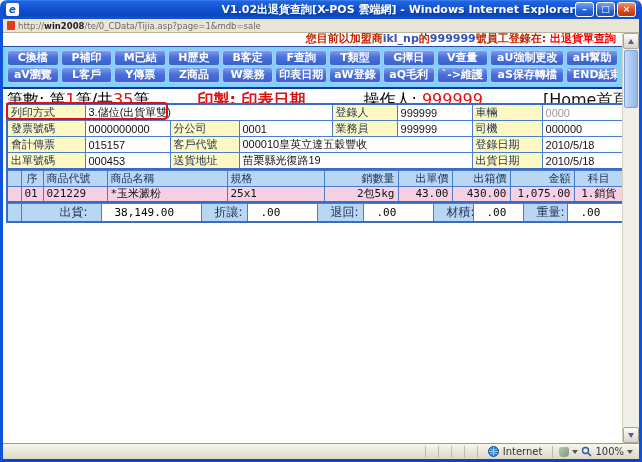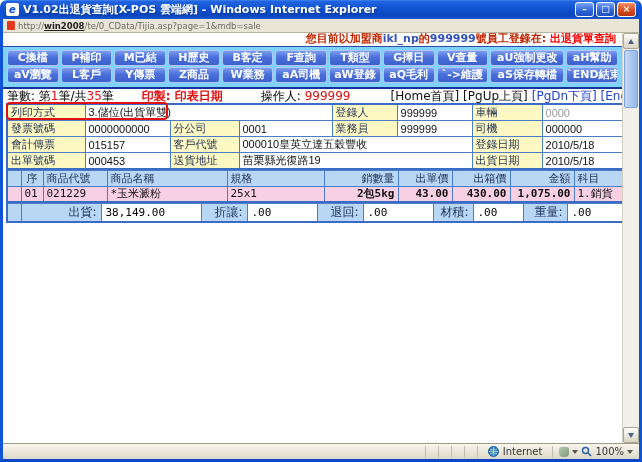--- a/index.html
+++ b/index.html
@@ -10,33 +10,33 @@
     border-left:3px solid #0f53d8; border-right:3px solid #0f53d8; border-bottom:3px solid #0b46c4;
     border-radius:7px 7px 0 0; background:#fff; }
 
   
   .titlebar { height:19px; flex:0 0 19px; display:flex; align-items:center; padding:0 3px;
     background:linear-gradient(180deg,#3d85f2 0%,#2264e0 8%,#1254d2 40%,#0b46c0 80%,#1557d0 100%);
     border-radius:5px 5px 0 0; }
   .title-icon { width:13px; height:13px; background:#fff; border-radius:2px; color:#1254d2;
     font-weight:bold; font-size:10px; line-height:13px; text-align:center; margin-right:4px; font-style:italic; }
   .title-text { color:#fff; font-weight:bold; font-size:11px; text-shadow:1px 1px 1px #0a3a9a;
-    white-space:nowrap; overflow:hidden; flex:1; }
+    white-space:nowrap; overflow:hidden; flex:1;text-align:right; }
   .winbtns { display:flex; gap:2px; }
   .winbtn { width:19px; height:15px; border-radius:3px; border:1px solid #fff; color:#fff;
     font-size:9px; line-height:13px; text-align:center; font-weight:bold;
     background:linear-gradient(180deg,#7aa4f4,#2a63d8 60%,#1e50c0); }
   .winbtn.close { background:linear-gradient(180deg,#f0926a,#da4e22 55%,#b93313); }
 
   
   .addressbar { height:14px; flex:0 0 14px; background:#e9e6d8; border-bottom:1px solid #b8b4a2;
     display:flex; align-items:center; padding:0 4px; gap:3px; }
   .addr-icon { width:8px; height:9px; background:#e23a1e; border-radius:1px; flex:0 0 8px; }
   .addr-text { color:#6a6a66; font-size:8.5px; white-space:nowrap; overflow:hidden; }
-  .addr-text b { color:#222;text-decoration:underline; }
+  .addr-text b { color:#222; }
 
   
   .viewport { flex:1; display:flex; overflow:hidden; background:#fff; }
   .page { flex:1; overflow:hidden; position:relative; }
   .vscroll { flex:0 0 17px; background:#f1f0e8; border-left:1px solid #d4d0c0;
     display:flex; flex-direction:column; justify-content:space-between; }
   .scroll-arrow { height:16px; background:linear-gradient(180deg,#fdfdfa,#d8d4c6);
     border:1px solid #a9a593; border-radius:2px; display:flex; align-items:center; justify-content:center; }
   .tri-up { width:0; height:0; border-left:3px solid transparent; border-right:3px solid transparent; border-bottom:5px solid #4d6185; }
   .tri-dn { width:0; height:0; border-left:3px solid transparent; border-right:3px solid transparent; border-top:5px solid #4d6185; }
@@ -57,21 +57,21 @@
   
   .toolbar { background:#7dd3fc; padding:2px 3px 3px 3px; border-top:1px solid #2a4aa8; border-bottom:2px solid #16339a; }
   .btn-row { display:flex; margin:1px 0; }
   .tb-btn { flex:1; margin:0 1px; height:16px; line-height:14px; text-align:center;
     background:linear-gradient(180deg,#7d9cf0,#4b70da 45%,#3c60cc);
     border:1px solid #b3c7f7; border-radius:3px; color:#fff; font-weight:bold; font-size:11px;
     white-space:nowrap; overflow:hidden; cursor:pointer; }
   .tb-btn.w { flex:1.45; }
 
   
-  .infobar { height:14px; display:flex; align-items:center; font-size:12px; padding:1px 4px 0 4px; white-space:nowrap; }
+  .infobar { height:14px; display:flex; align-items:flex-start; font-size:16px; padding:1px 4px 0 4px; white-space:nowrap;gap:20px; }
   .red { color:#e01010; }
   .ib-count { margin-right:28px; }
   .ib-print { color:#e01010; margin-right:38px; font-weight:bold; }
   .ib-oper { margin-right:40px; }
   .ib-nav-black { color:#111; }
   .ib-nav-blue { color:#2244cc; margin-left:4px; }
 
   
   table { border-collapse:collapse; table-layout:fixed; }
   .form-wrap { position:relative; margin-left:3px; }
@@ -84,26 +84,26 @@
     border:2px solid #e01010; border-radius:4px; pointer-events:none; }
 
   
   .items-tbl { width:617px; margin-left:3px; border:2px solid #3b6cc5; border-top:none; }
   .items-tbl th, .items-tbl td { border:1px solid #4a7cc8; padding:0 3px; overflow:hidden; }
   .items-tbl th { background:#b7d7f5; font-weight:normal; color:#1f2f55; height:14px; font-size:11px; }
   .items-tbl td { height:15px; font-family:"DejaVu Sans Mono",monospace; font-size:11px; color:#111;
     vertical-align:top; line-height:13px; }
   .row-pink td { background:#f8d0e4;margin-left:32px; }
   .leadcell { background:#b7d7f5; }
-  .num { text-align:right;font-weight:bold; } .ctr { text-align:left; } .lft { text-align:left; }
+  .num { text-align:right; } .ctr { text-align:center; } .lft { text-align:left; }
   .wrapcell { white-space:normal; word-break:break-all; line-height:11px; padding-top:1px; }
 
   
   .sum-tbl { width:617px; margin-left:3px; border:2px solid #3b6cc5; border-top:none; }
-  .sum-tbl td { border:1px solid #4a7cc8; height:15px; padding:0 4px; white-space:nowrap; overflow:hidden; }
+  .sum-tbl td { border:1px solid #4a7cc8; height:15px; padding:0 13px; white-space:nowrap; overflow:hidden; }
   .sum-lbl { background:#b7d7f5; text-align:right; color:#1f2f55; font-size:12px; }
   .sum-val { background:#fff; font-family:"DejaVu Sans Mono",monospace; font-size:11px; }
 
   
   .statusbar { height:16px; flex:0 0 16px; background:linear-gradient(180deg,#f8f6ee,#dcd8c8);
     border-top:1px solid #9d9a8c; display:flex; align-items:center; font-size:10px; color:#333; }
   .sb-main { flex:1; }
   .sb-seg { border-left:1px solid #c0bcac; height:12px; width:13px; }
   .sb-zone { border-left:1px solid #c0bcac; display:flex; align-items:center; gap:4px; padding:0 10px; height:12px; }
   .sb-right { border-left:1px solid #c0bcac; display:flex; align-items:center; gap:3px; padding:0 6px; height:12px; }
@@ -151,21 +151,21 @@
           <span class="tb-btn">V查量</span>
           <span class="tb-btn w">aU強制更改</span>
           <span class="tb-btn">aH幫助</span>
         </div>
         <div class="btn-row">
           <span class="tb-btn">aV瀏覽</span>
           <span class="tb-btn">L客戶</span>
           <span class="tb-btn">Y傳票</span>
           <span class="tb-btn">Z商品</span>
           <span class="tb-btn">W業務</span>
-          <span class="tb-btn">aA司機</span>
+          <span class="tb-btn">印表日期</span>
           <span class="tb-btn">aW登錄</span>
           <span class="tb-btn">aQ毛利</span>
           <span class="tb-btn">`-&gt;維護</span>
           <span class="tb-btn w">aS保存轉檔</span>
           <span class="tb-btn">`END結束</span>
         </div>
       </div>
 
       <div class="infobar">
         <span class="ib-count"><span>筆數: 第</span><span class="red">1</span><span>筆/共</span><span class="red">35</span><span>筆</span></span>

